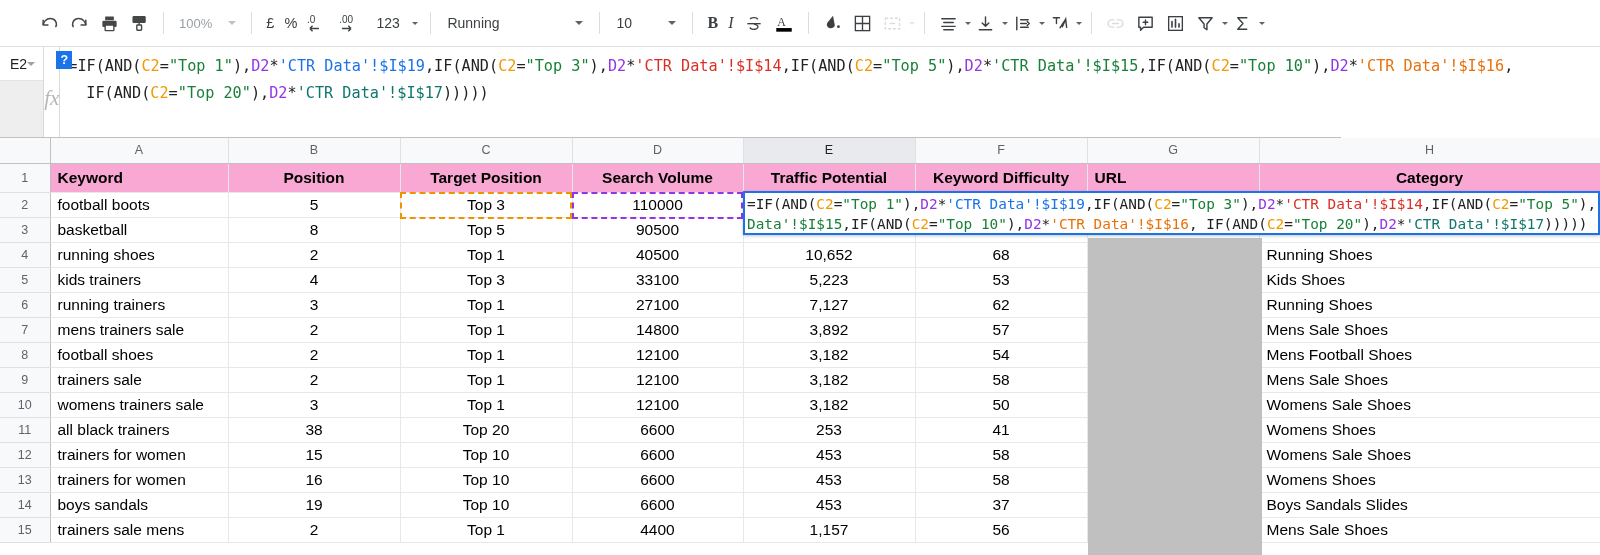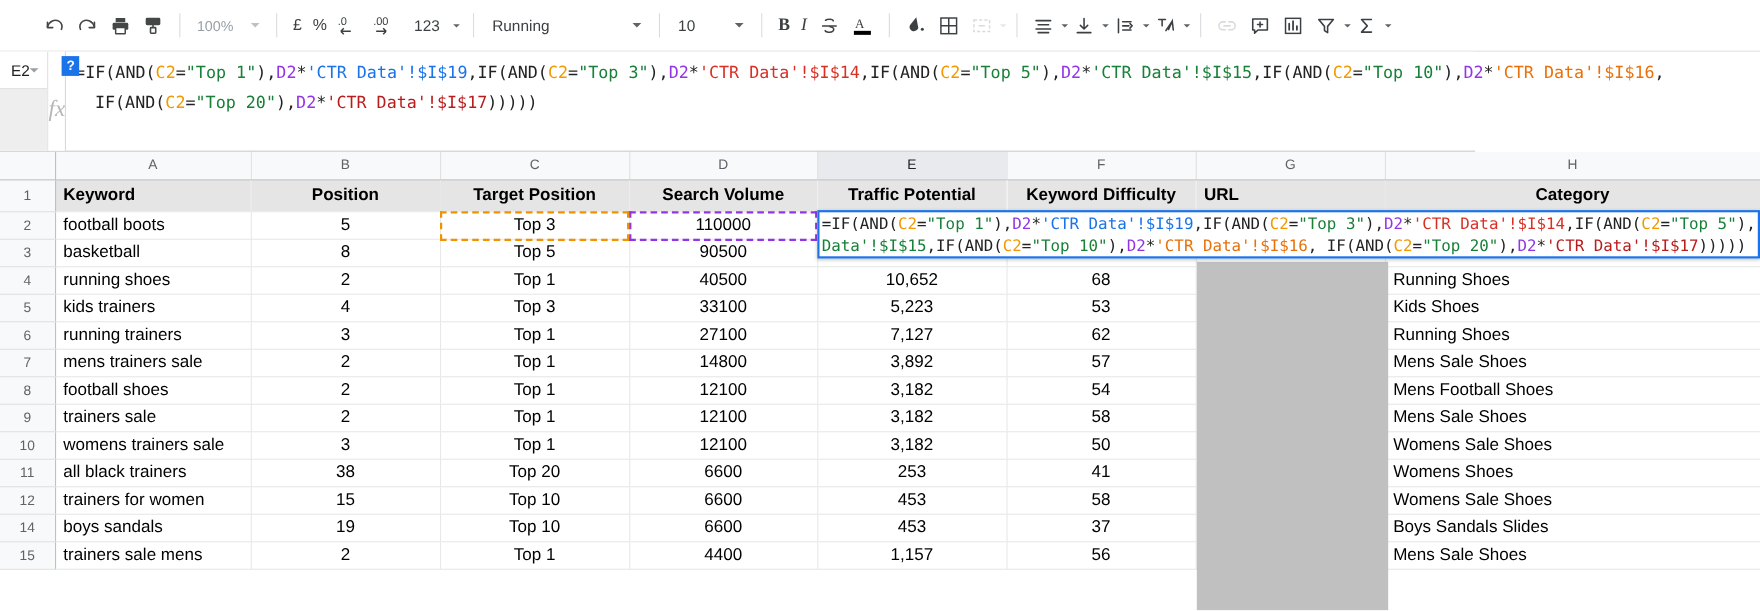--- a/index.html
+++ b/index.html
@@ -126,21 +126,21 @@
     height:25px; user-select:none;
   }
   .cell {
     height:25px; border-right:1px solid #e8e8e8; border-bottom:1px solid #e8e8e8;
     font-size:15.5px; color:#000; vertical-align:middle;
     overflow:hidden; white-space:nowrap;
   }
   .cell.l { text-align:left; padding-left:7px; }
   .cell.c { text-align:center; }
   .hdrcell {
-    background:#e5e5e5; font-weight:bold; color:#000; font-size:15.5px;
+    background:#f9a8d4; font-weight:bold; color:#000; font-size:15.5px;
     height:29px; border-right:1px solid #e8e8e8; border-bottom:1px solid #e8e8e8;
     vertical-align:middle; overflow:hidden; white-space:nowrap;
   }
   .hdrcell.l { text-align:left; padding-left:7px; }
   .hdrcell.c { text-align:center;margin-top:32px; }
   .urlcell {
     color:#1155cc; font-size:13.5px; text-decoration:underline;
     text-align:left; padding-left:4px;
   }
 
@@ -161,21 +161,21 @@
     font-size:14.4px; line-height:20px; white-space:pre; color:#222;
   }
   
   .tk-str   { color:#188038; }
   .tk-c2    { color:#f29900; }
   .tk-d2    { color:#9334e6; }
   .tk-ctr1  { color:#1a73e8; }
   .tk-ctr2  { color:#d93025; }
   .tk-ctr3  { color:#188038; }
   .tk-ctr4  { color:#e8710a; }
-  .tk-ctr5  { color:#b91c1c; }
+  .tk-ctr5  { color:#0f766e; }
 
   
   .redact {
     position:absolute; background:#c0c0c0; z-index:10;
   }
 </style>
 </head>
 <body>
 
 <div id="app">
@@ -541,20 +541,31 @@
             <td class="cell l">trainers for women</td>
             <td class="cell c">15</td>
             <td class="cell c">Top 10</td>
             <td class="cell c">6600</td>
             <td class="cell c">453</td>
             <td class="cell c">58</td>
             <td class="cell l urlcell"></td>
             <td class="cell l">Womens Sale Shoes</td>
           </tr>
           <tr>
+            <td class="rowhdr">13</td>
+            <td class="cell l">trainers for women</td>
+            <td class="cell c">16</td>
+            <td class="cell c">Top 10</td>
+            <td class="cell c">6600</td>
+            <td class="cell c">453</td>
+            <td class="cell c">58</td>
+            <td class="cell l urlcell"></td>
+            <td class="cell l">Womens Shoes</td>
+          </tr>
+          <tr>
             <td class="rowhdr">14</td>
             <td class="cell l">boys sandals</td>
             <td class="cell c">19</td>
             <td class="cell c">Top 10</td>
             <td class="cell c">6600</td>
             <td class="cell c">453</td>
             <td class="cell c">37</td>
             <td class="cell l urlcell"></td>
             <td class="cell l">Boys Sandals Slides</td>
           </tr>

